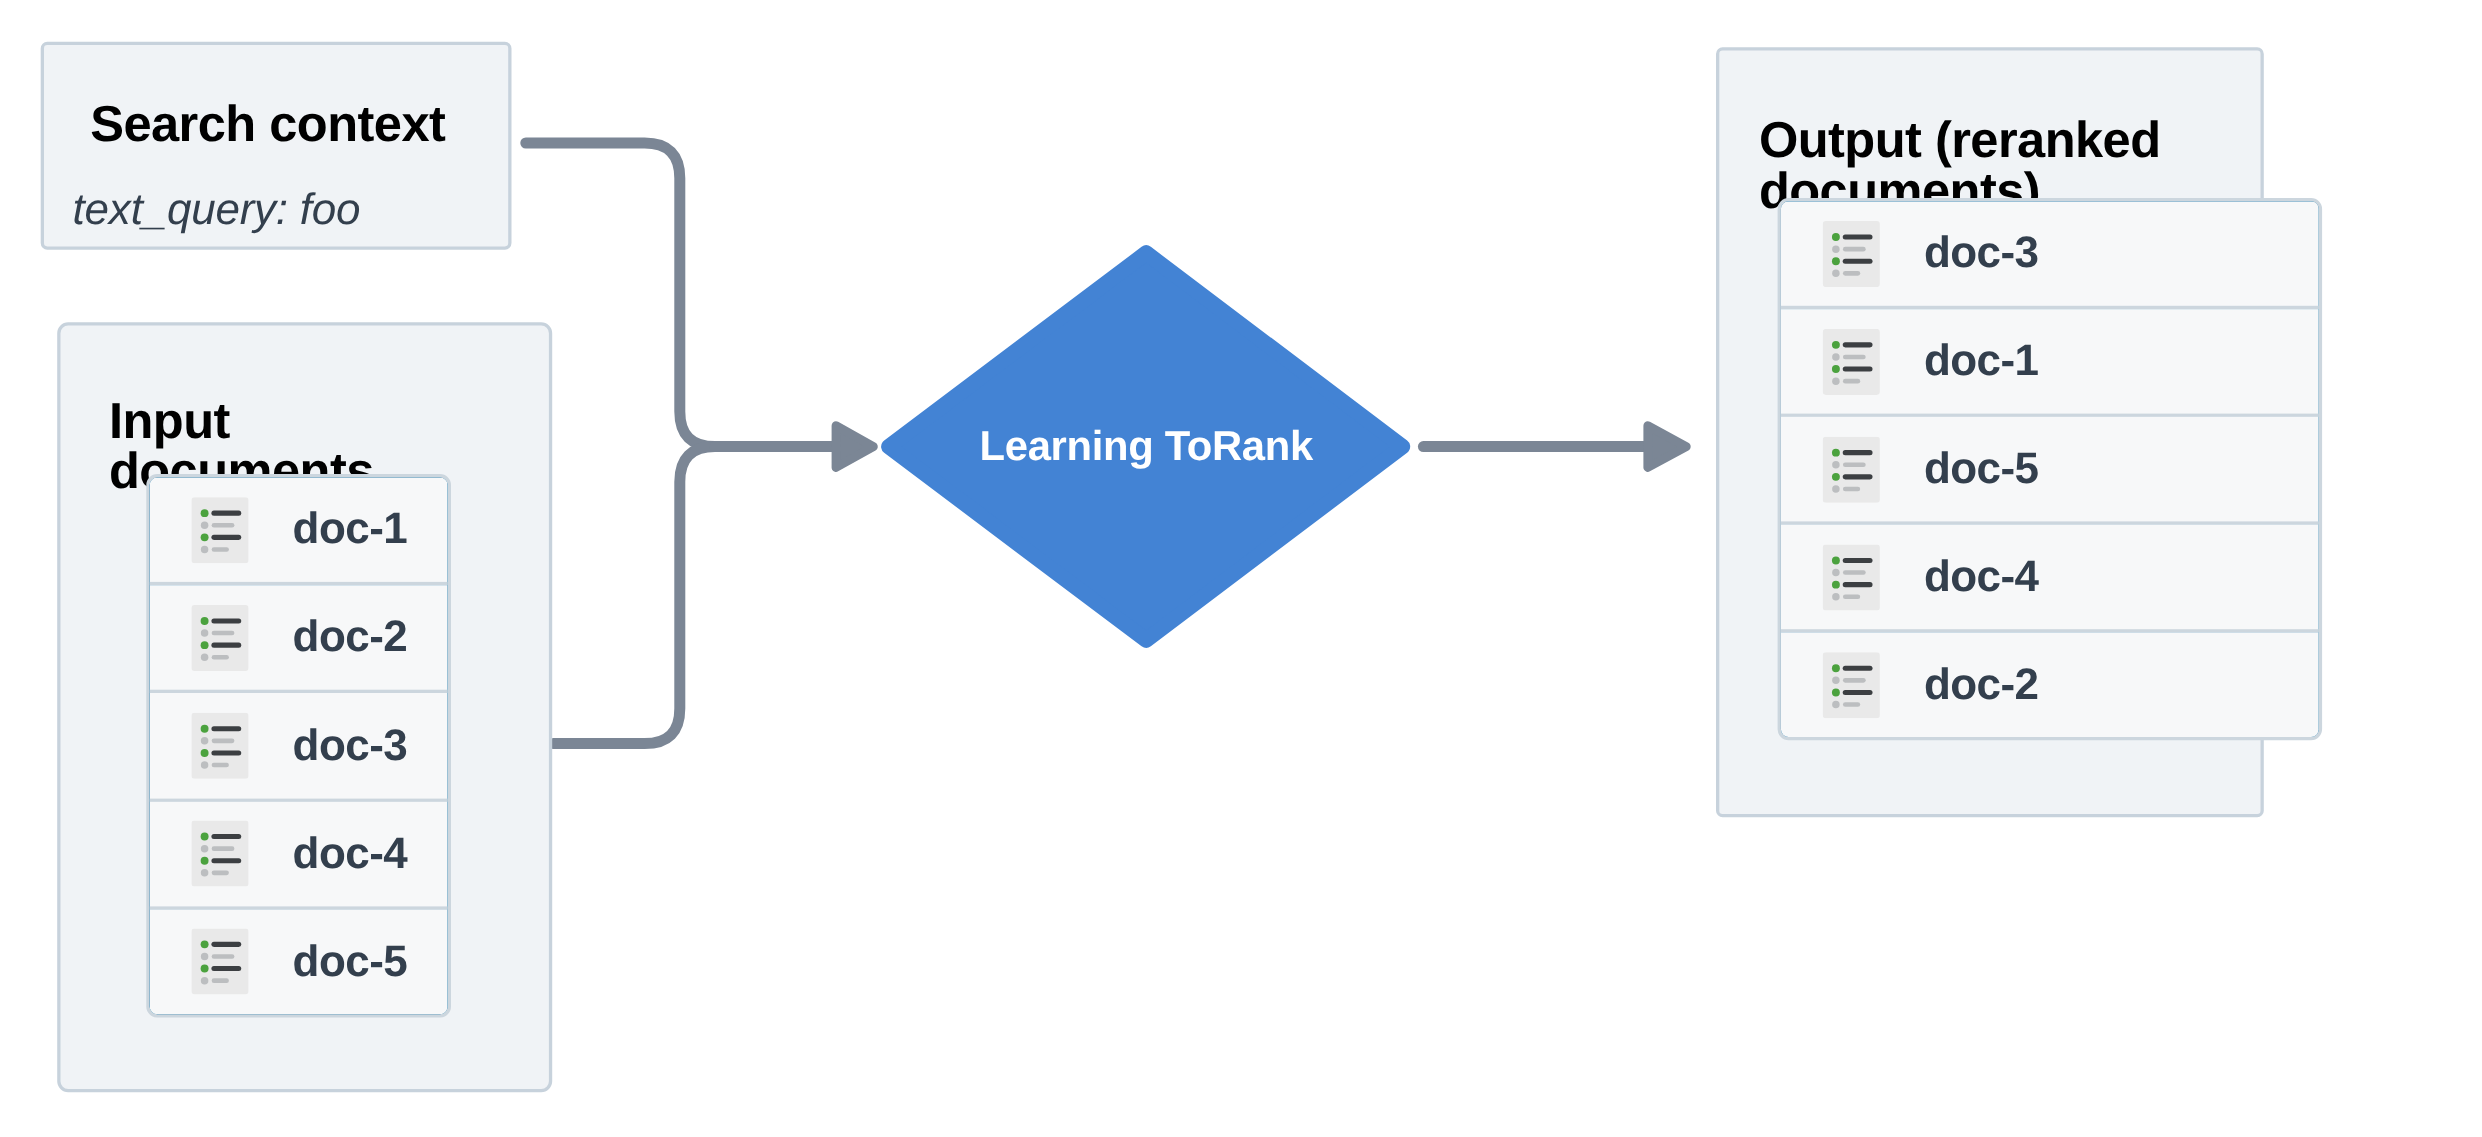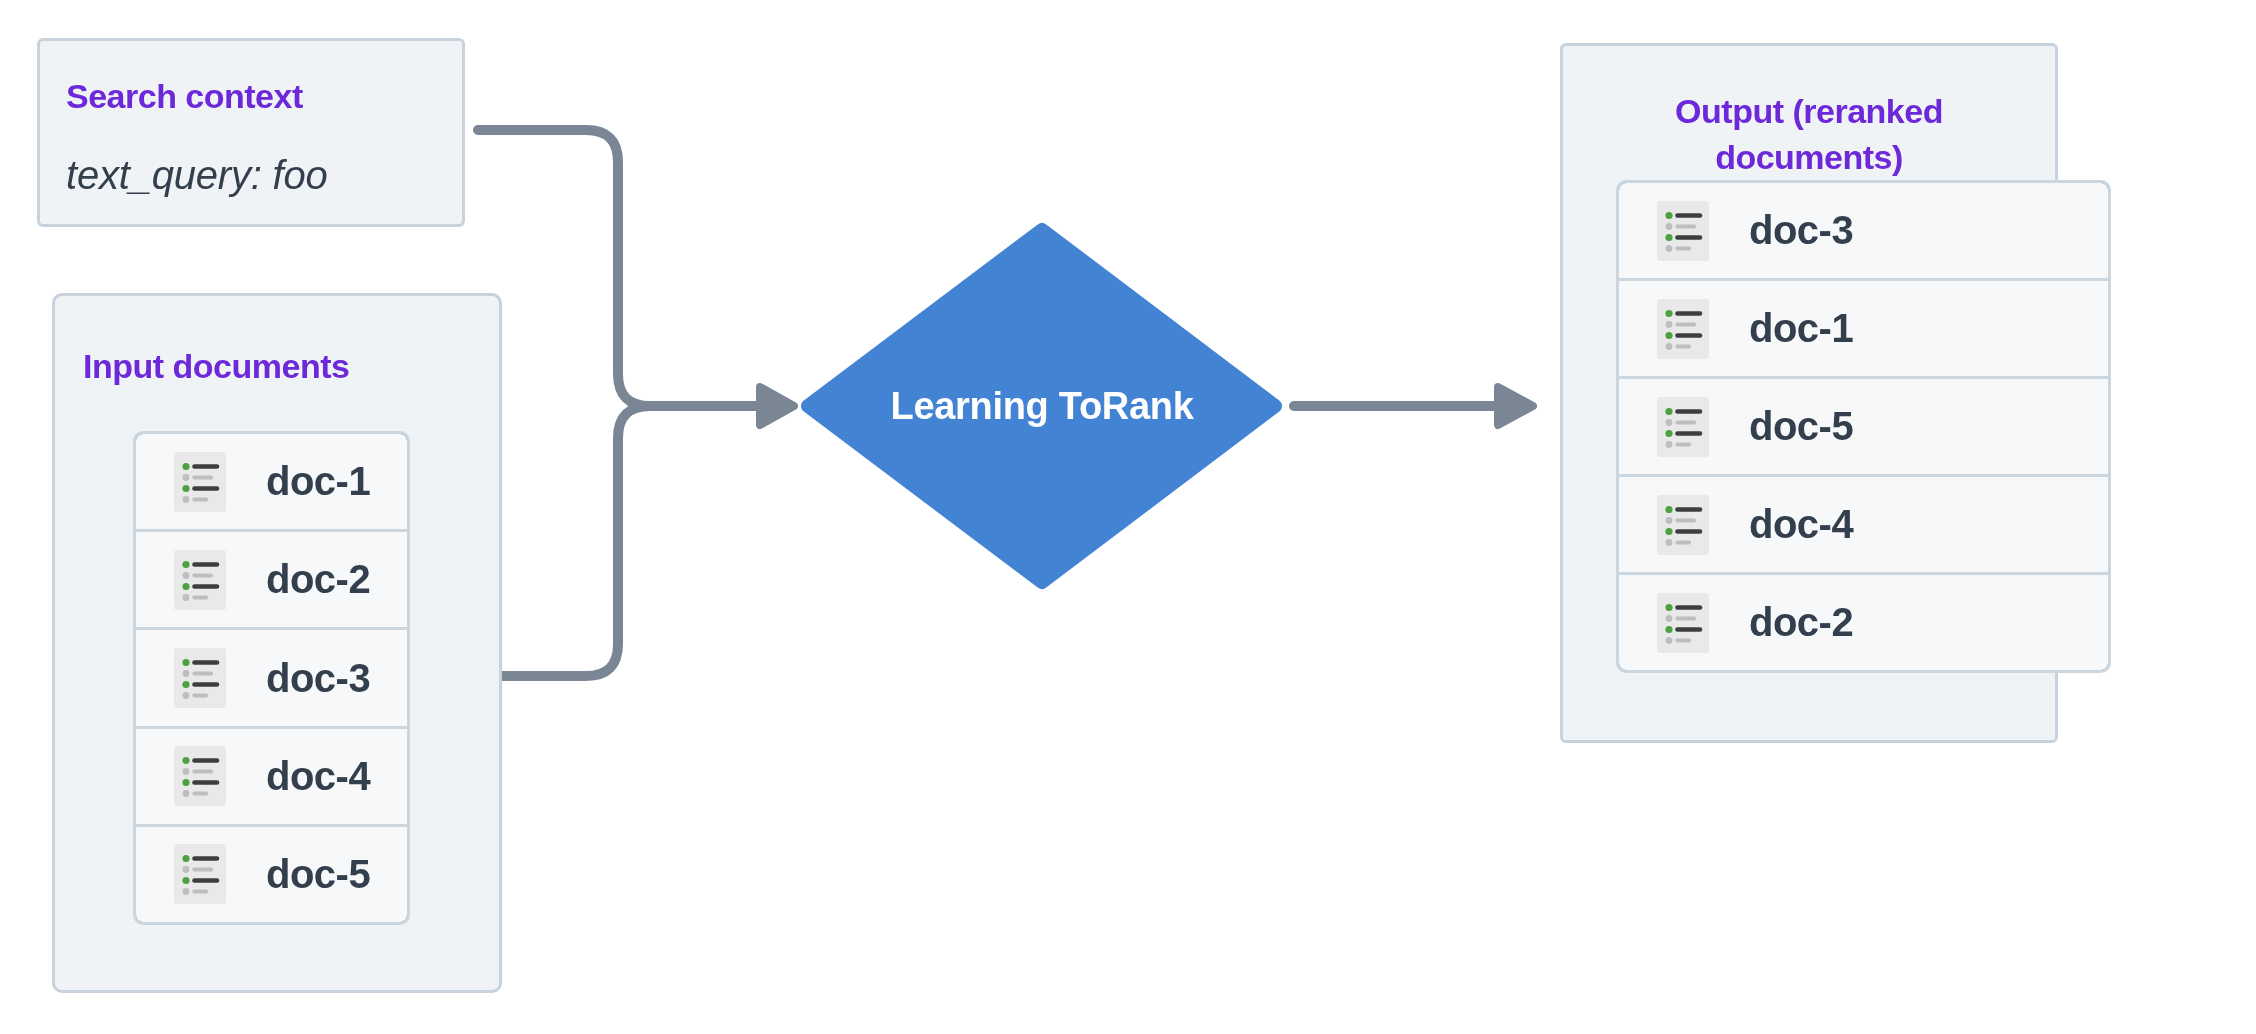--- a/index.html
+++ b/index.html
@@ -22,40 +22,40 @@
   .diamond-shape { fill: #4383d4; stroke: #4383d4; stroke-width: 14; stroke-linejoin: round; }
 
   .panel {
     position: absolute;
     box-sizing: border-box;
     background: #f0f3f6;
     border: 3.5px solid #c7d2dc;
     border-radius: 6px;
   }
   .panel-title {
-    margin: 0;
-    font-size: 34px;
+    margin: 16px;
+    font-size: 46px;
     font-weight: 700;
     line-height: 46px;
     letter-spacing: -0.5px;
-    color: #6d28d9;
+    color: #000000;
   }
 
   #search-panel { left: 37px; top: 38px; width: 428px; height: 189px; padding: 32px 24px 0 26px; }
   .query-text {
     margin-top: 33px;
     font-size: 40px;
     line-height: 46px;
     letter-spacing: -0.2px;
     font-weight: 400;
     font-style: italic;
   }
 
   #input-panel  { left: 52px;   top: 293px; width: 450px; height: 700px; padding: 47px 24px 0 28px; border-radius: 10px; }
-  #output-panel { left: 1560px; top: 43px;  width: 498px; height: 700px; padding: 42px 20px 0 20px; text-align: center; }
+  #output-panel { left: 1560px; top: 43px;  width: 498px; height: 700px; padding: 42px 20px 0 20px; }
 
   .doc-list {
     position: absolute;
     box-sizing: border-box;
     background: #0369a1;
     border: 3.5px solid #ccd6de;
     border-radius: 10px;
     display: flex;
     flex-direction: column;
     overflow: hidden;

